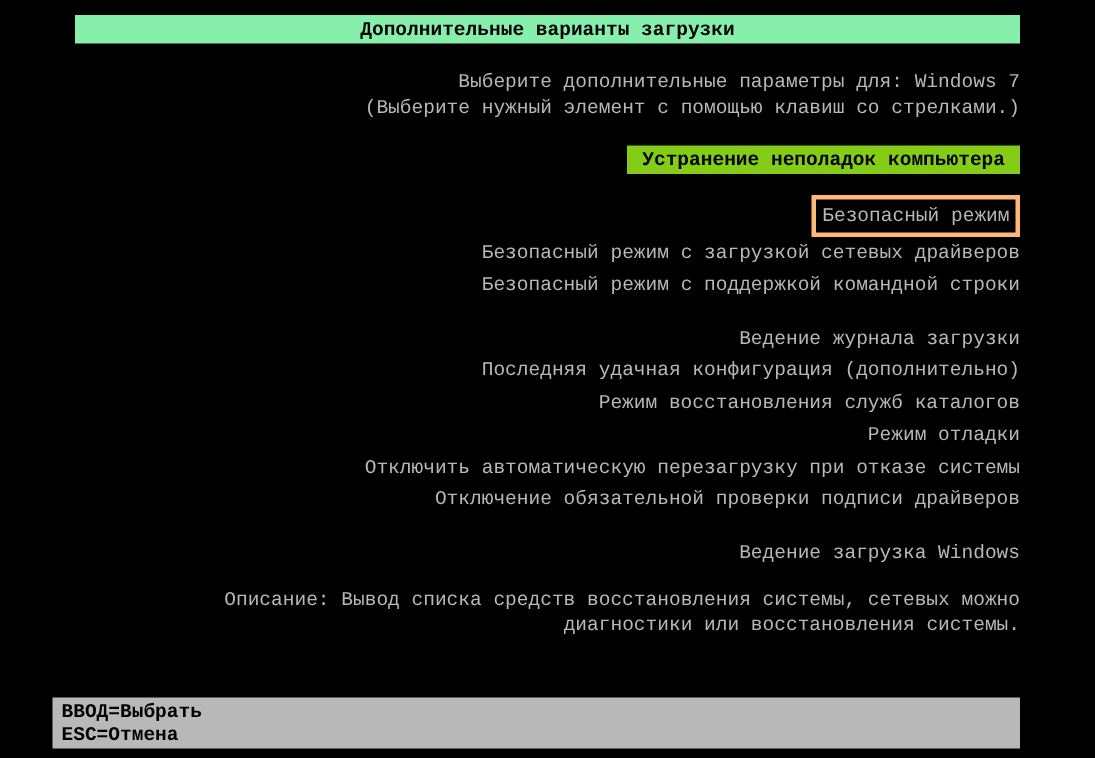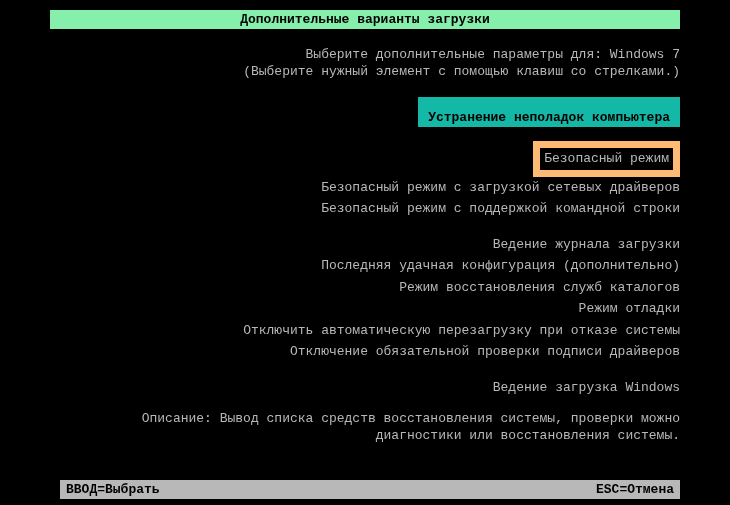--- a/index.html
+++ b/index.html
@@ -29,37 +29,37 @@
       padding: 18px 50px 0 50px;
       text-align: right;
     }
     .instruction1 {
       margin-bottom: 2px;
     }
     .instruction2 {
       margin-bottom: 18px;
     }
     .repair-option {
-      background: #14b8a6;
+      background: #84cc16;
       color: #000;
       display: inline-block;
-      padding: 13px 10px 2px 10px;
+      padding: 2px 10px 2px 10px;
       margin-left: 16px;
       margin-bottom: 14px;
       font-weight: bold;
     }
     .menu-list {
       margin-left: 32px;
     }
     .menu-item {
       margin-bottom: 2px;
       line-height: 1.5;
     }
     .highlighted-box {
-      border: 7px solid #fdba74;
+      border: 3px solid #fdba74;
       display: inline-block;
       padding: 1px 4px;
       margin-left: -7px;
       margin-bottom: 1px;
     }
     .spacer {
       height: 14px;
     }
     .description-section {
       margin-top: 14px;
@@ -73,26 +73,27 @@
     }
     .description-cont {
       margin-left: 112px;
       line-height: 1.5;
     }
     .footer-bar {
       background: #b8b8b8;
       color: #000;
       position: absolute;
       bottom: 6px;
-      left: 60px;
+      left: 35px;
       right: 50px;
       padding: 2px 6px;
       font-weight: bold;
       display: flex;
       justify-content: space-between;
+      flex-direction: column;
     }
   </style>
 </head>
 <body>
 
 <div class="title-bar">
   <span>Дополнительные варианты загрузки</span>
 </div>
 
 <div class="content">
@@ -114,21 +115,21 @@
     <div class="menu-item">Последняя удачная конфигурация (дополнительно)</div>
     <div class="menu-item">Режим восстановления служб каталогов</div>
     <div class="menu-item">Режим отладки</div>
     <div class="menu-item">Отключить автоматическую перезагрузку при отказе системы</div>
     <div class="menu-item">Отключение обязательной проверки подписи драйверов</div>
     <div class="spacer"></div>
     <div class="menu-item">Ведение загрузка Windows</div>
   </div>
 
   <div class="description-section">
-    <span class="description-label">Описание: </span><span class="description-text">Вывод списка средств восстановления системы, проверки можно</span>
+    <span class="description-label">Описание: </span><span class="description-text">Вывод списка средств восстановления системы, сетевых можно</span>
     <div class="description-cont">диагностики или восстановления системы.</div>
   </div>
 </div>
 
 <div class="footer-bar">
   <span>ВВОД=Выбрать</span>
   <span>ESC=Отмена</span>
 </div>
 
 </body></html>

